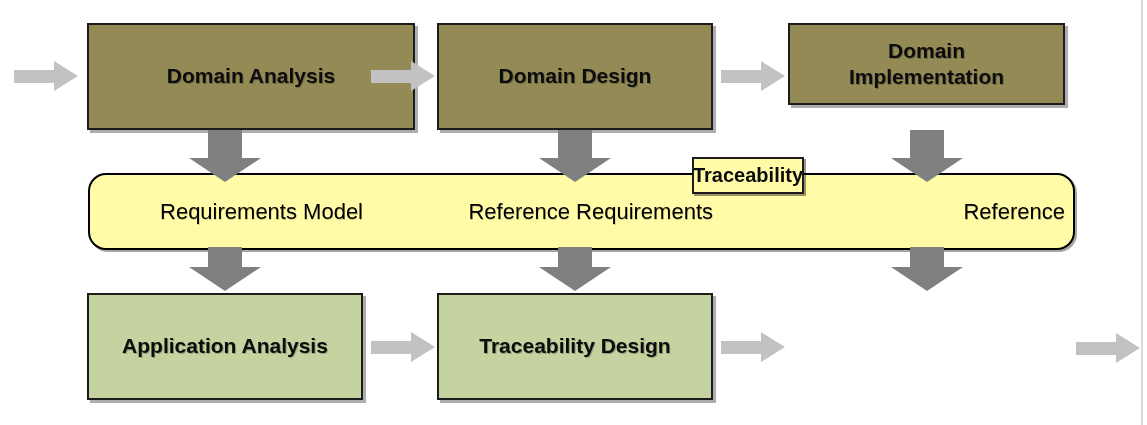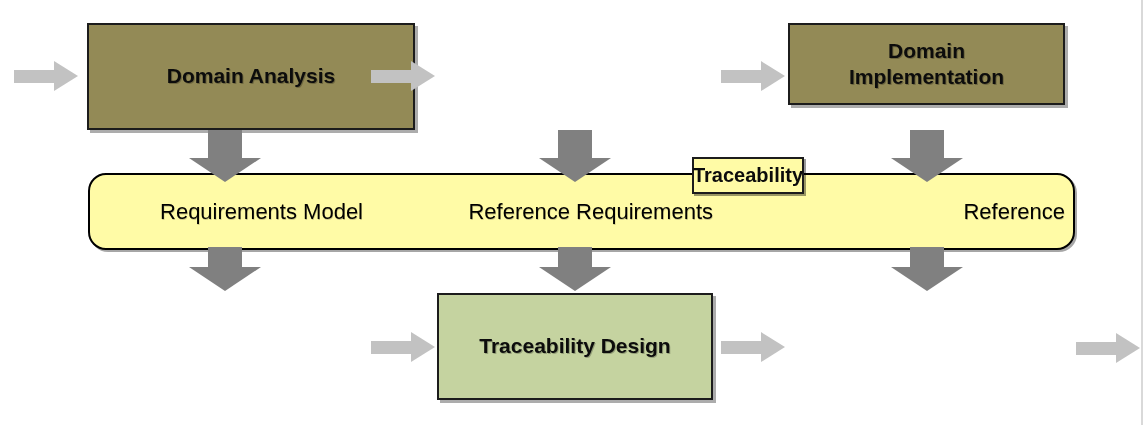--- a/index.html
+++ b/index.html
@@ -79,20 +79,23 @@
     <div class="hhead"></div>
   </div>
   <div class="harrow" style="left:1076px;top:333px">
     <div class="hshaft"></div>
     <div class="hhead"></div>
   </div>
 
   <div class="box domain" style="left:87px;top:23px;width:328px;height:107px">
     <span>Domain Analysis</span>
   </div>
+  <div class="box domain" style="left:437px;top:23px;width:276px;height:107px">
+    <span>Domain Design</span>
+  </div>
   <div class="box domain" style="left:788px;top:23px;width:277px;height:82px">
     <span>Domain Implementation</span>
   </div>
 
   <div class="varrow varrow-top" style="left:189px;top:130px">
     <div class="vshaft"></div>
     <div class="vhead"></div>
   </div>
   <div class="varrow varrow-top" style="left:539px;top:130px">
     <div class="vshaft"></div>
@@ -117,18 +120,21 @@
   </div>
   <div class="varrow varrow-bottom" style="left:539px;top:247px">
     <div class="vshaft"></div>
     <div class="vhead"></div>
   </div>
   <div class="varrow varrow-bottom" style="left:891px;top:247px">
     <div class="vshaft"></div>
     <div class="vhead"></div>
   </div>
 
+  <div class="box application" style="left:87px;top:293px;width:276px;height:107px">
+    <span>Application Analysis</span>
+  </div>
   <div class="box application" style="left:437px;top:293px;width:276px;height:107px">
     <span>Traceability Design</span>
   </div>
 
   <div class="page-edge"></div>
 </div>
 
 </body></html>

